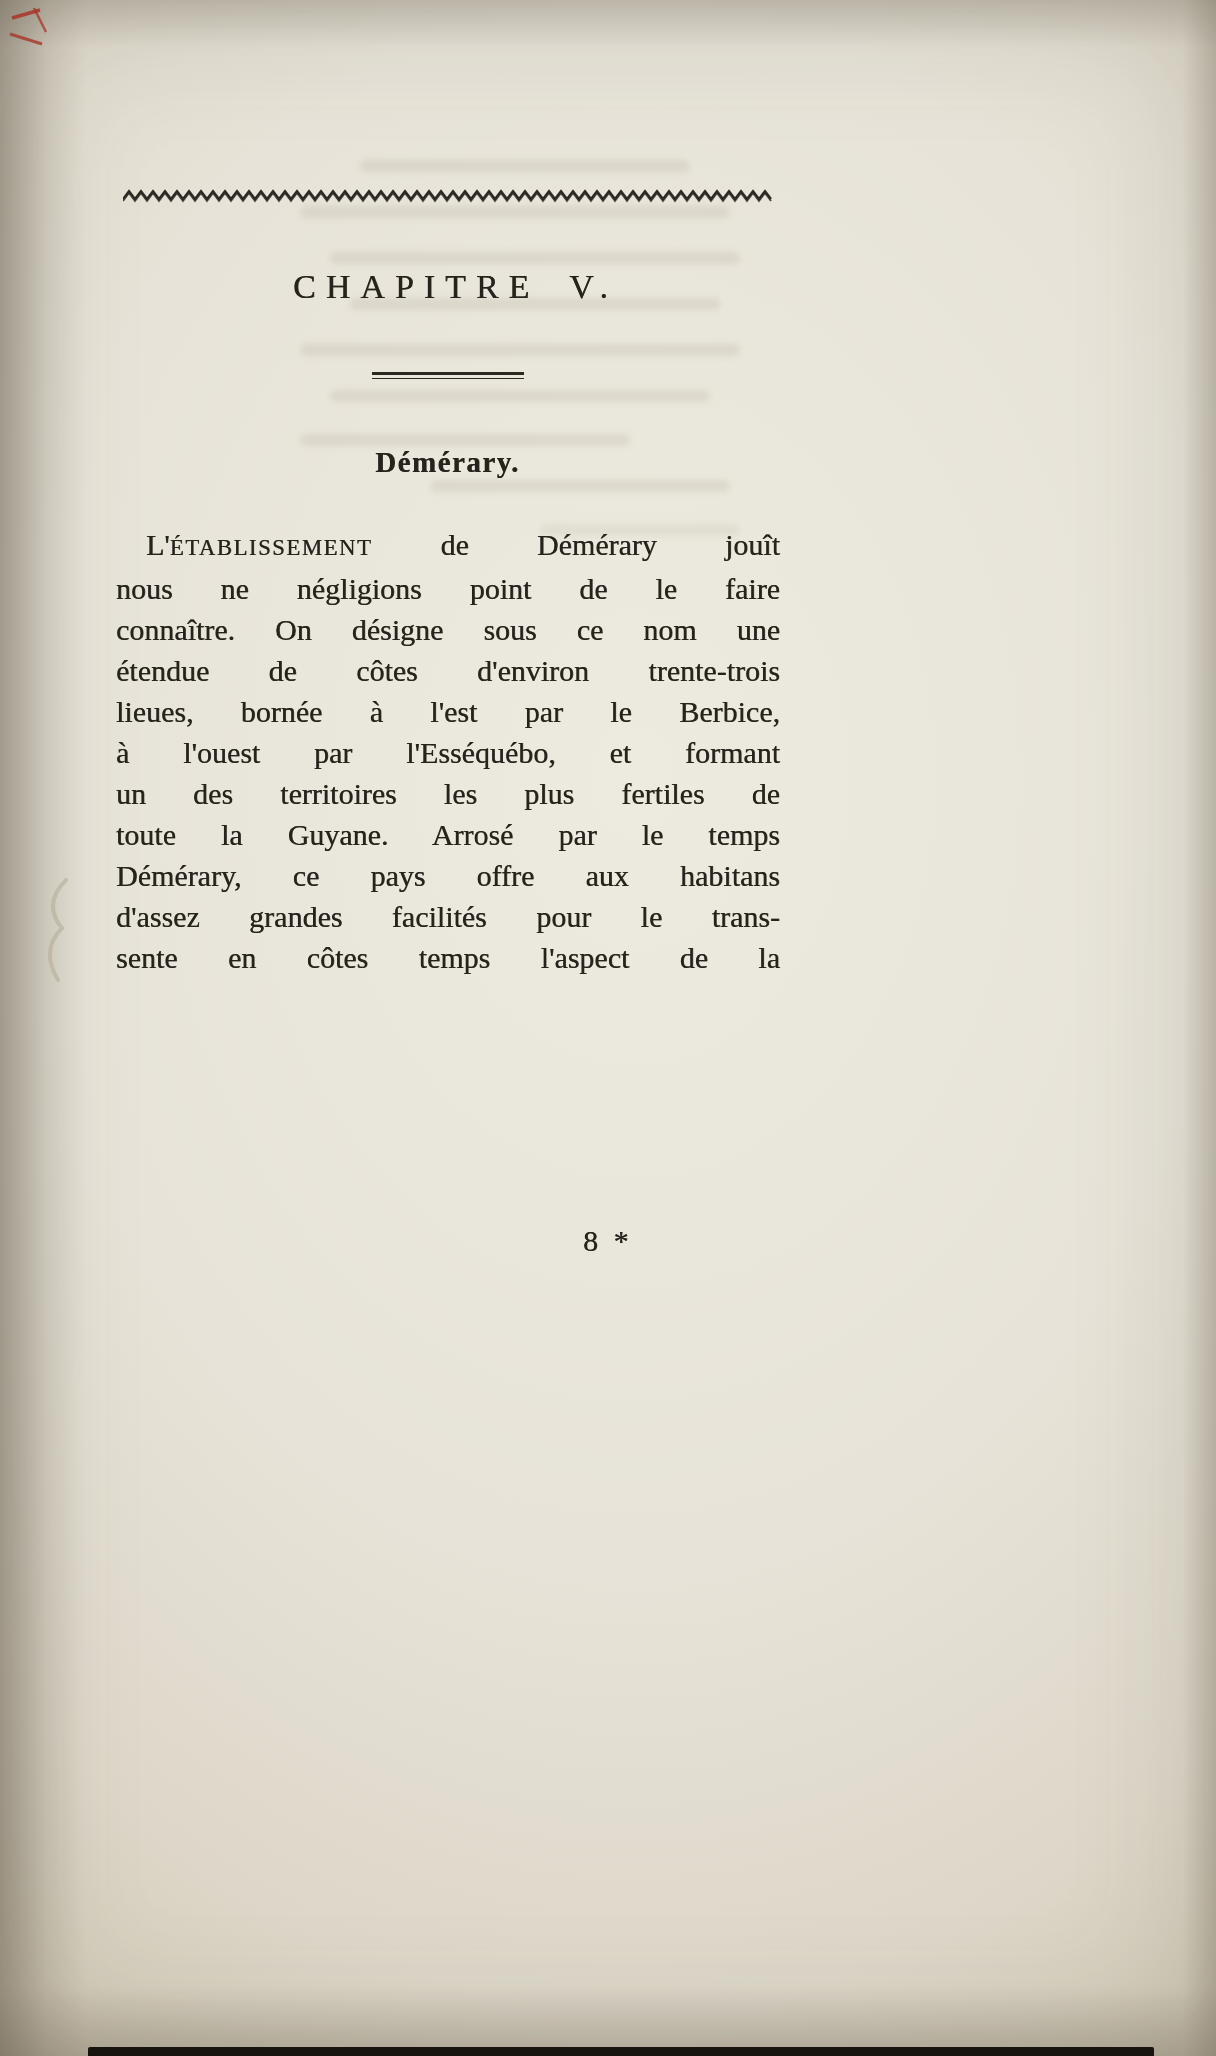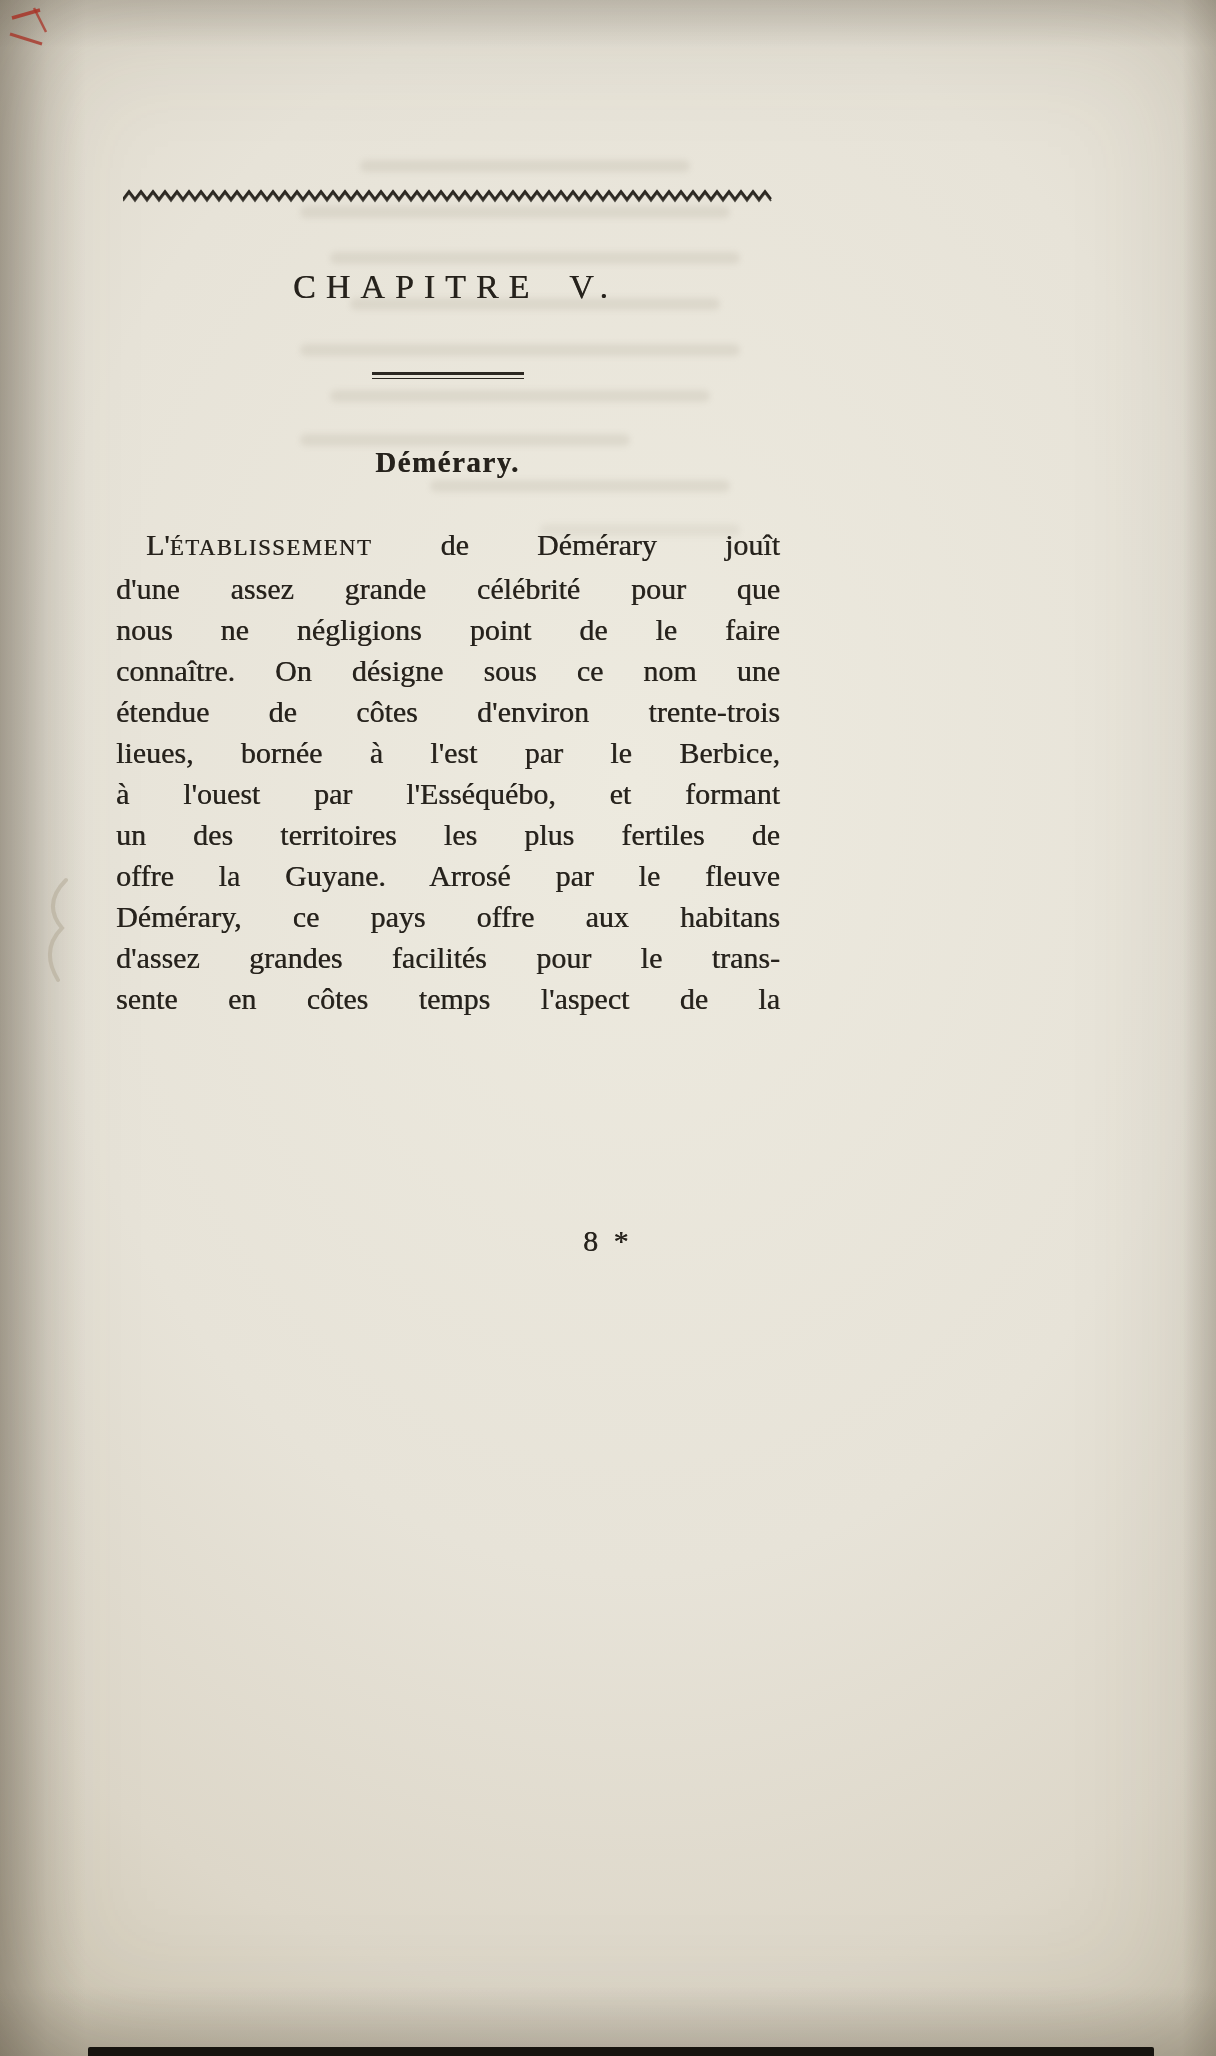--- a/index.html
+++ b/index.html
@@ -147,28 +147,27 @@
   </svg>
 
   <h1 class="chapter">CHAPITRE V.</h1>
 
   <div class="chapter-rule"></div>
 
   <h2 class="section-title">Démérary.</h2>
 
   <div class="paragraph">
     <div class="body-line first-line"><span class="lead-cap">L'</span><span class="lead-sc">ÉTABLISSEMENT</span><span> de Démérary jouît</span></div>
-    <div class="body-line">d'une assez grande célébrité pour que</div>
     <div class="body-line">nous ne négligions point de le faire</div>
     <div class="body-line">connaître. On désigne sous ce nom une</div>
     <div class="body-line">étendue de côtes d'environ trente-trois</div>
     <div class="body-line">lieues, bornée à l'est par le Berbice,</div>
     <div class="body-line">à l'ouest par l'Esséquébo, et formant</div>
     <div class="body-line">un des territoires les plus fertiles de</div>
-    <div class="body-line">offre la Guyane. Arrosé par le fleuve</div>
+    <div class="body-line">toute la Guyane. Arrosé par le temps</div>
     <div class="body-line">Démérary, ce pays offre aux habitans</div>
     <div class="body-line">d'assez grandes facilités pour le trans-</div>
     <div class="body-line">sente en côtes temps l'aspect de la</div>
   </div>
 
   <div class="signature-row">
     <span>8 *</span>
   </div>
 
 </div>

